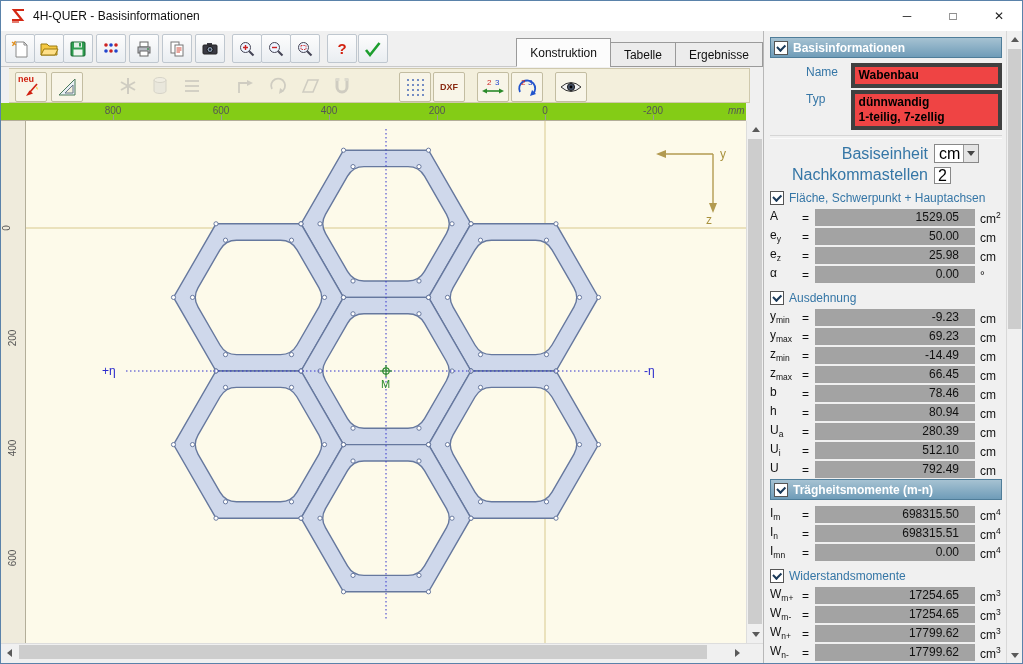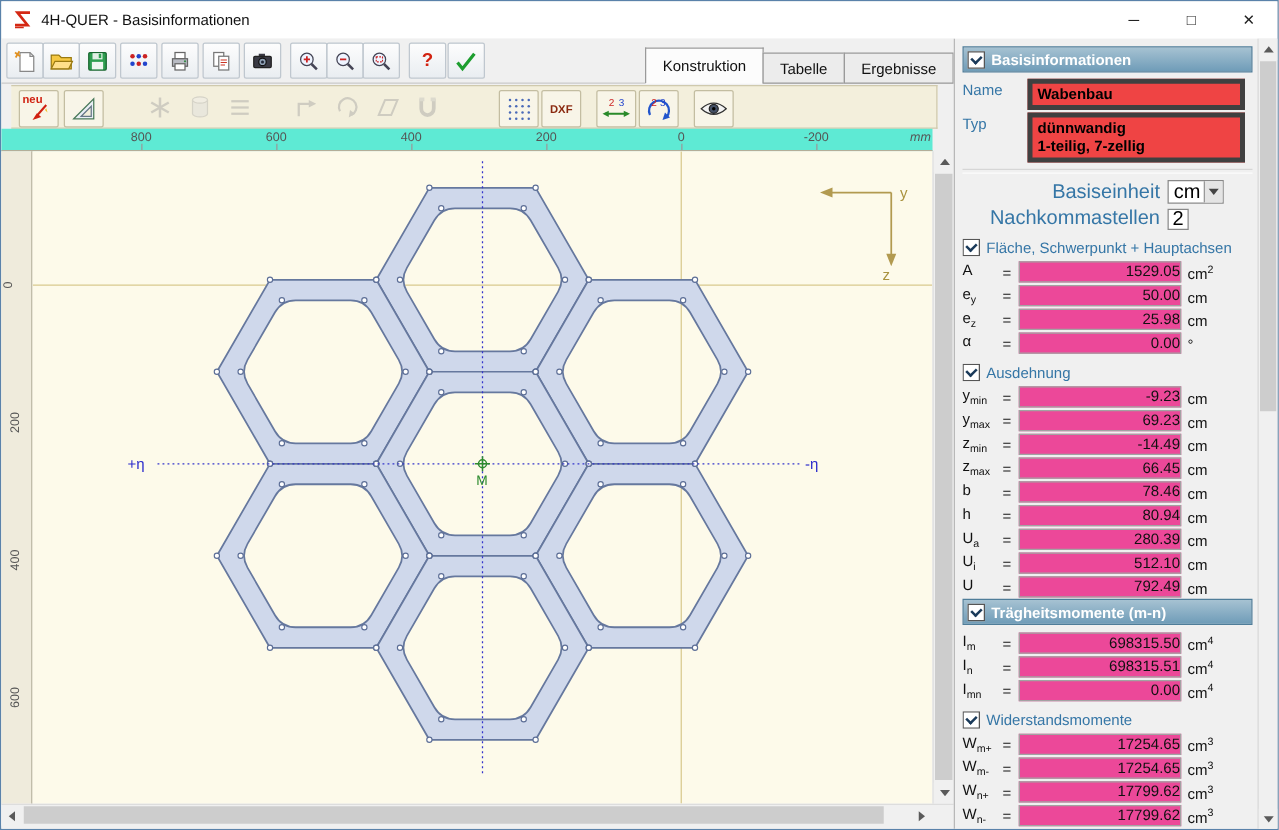--- a/index.html
+++ b/index.html
@@ -24,21 +24,21 @@
   .tab.active{height:29px;background:#fcfcfc;border-bottom-color:#fcfcfc;}
   
   .toolbar2{position:absolute;left:8px;top:37px;width:741px;height:35px;background:#f3efdc;
             border:1px solid #cfc9ad;border-left:none;box-sizing:border-box;}
   .tb2{position:absolute;top:3px;width:30px;height:28px;display:flex;align-items:center;justify-content:center;}
   .tb2-on{border:1px solid #c3bda1;border-radius:2px;background:#f8f5e8;}
   .tb2-off{opacity:.4;}
   .neu-label{position:absolute;left:2px;top:1px;font-size:9px;font-weight:bold;color:#d02010;}
   .dxf-label{font-size:9px;font-weight:bold;color:#8a2a10;letter-spacing:0;}
   
-  .ruler-top{position:absolute;left:0;top:72px;width:745px;height:18px;background:#5eead4;
+  .ruler-top{position:absolute;left:0;top:72px;width:745px;height:18px;background:#84cc16;
              border-bottom:1px solid #b3ae99;box-sizing:border-box;}
   .ruler-top span{position:absolute;top:2px;font-size:10px;color:#555;transform:translateX(-50%);}
   .ruler-top .unit{transform:none;font-style:italic;}
   .rtick{position:absolute;bottom:0;height:5px;border-left:1px solid #999;}
   .canvas-row{position:absolute;left:0;top:90px;width:762px;height:522px;}
   .ruler-left{position:absolute;left:0;top:0;width:25px;height:522px;background:#efebdc;border-right:1px solid #b3ae99;box-sizing:border-box;}
   .ruler-left span{position:absolute;left:3px;font-size:10px;color:#555;transform:translateY(-50%) rotate(-90deg);}
   
   .canvas{position:absolute;left:25px;top:0;width:720px;height:522px;background:#fdfaea;overflow:hidden;}
   .zero-line{stroke:#d8c98e;stroke-width:1;}
@@ -64,34 +64,34 @@
   
   .panel{position:absolute;left:762px;top:30px;width:259px;height:633px;background:#f0f0f0;border-left:1px solid #b8b8b8;box-sizing:border-box;}
   .panel-inner{position:absolute;left:0;top:0;right:16px;bottom:0;padding:6px 4px 0 6px;overflow:hidden;}
   .pscroll{position:absolute;right:0;top:0;width:16px;height:100%;background:#f0f0f0;border-left:1px solid #d8d8d8;box-sizing:border-box;}
   .pheader{height:19px;background:linear-gradient(#a6c2d2,#6f9cb8);border:1px solid #4f7d99;color:#fff;
            font-weight:bold;font-size:12px;display:flex;align-items:center;gap:5px;padding:0 3px;margin-bottom:5px;white-space:nowrap;overflow:hidden;}
   .cb{width:12px;height:12px;background:#fff;border:1px solid #555;position:relative;flex:none;box-sizing:content-box;}
   .cb::after{content:"";position:absolute;left:2px;top:2px;width:6px;height:3.5px;
              border-left:2px solid #1a3a5a;border-bottom:2px solid #1a3a5a;transform:rotate(-45deg);}
   .frow{display:flex;margin:2px 0;font-size:12px;align-items:flex-start;}
-  .flabel{width:52px;color:#3576a6;padding-top:2px;}
+  .flabel{width:52px;color:#3576a6;padding-top:2px;margin-left:36px;}
   .tfield{background:#ef4444;border:4px solid #404040;padding:1px 4px;width:158px;color:#000;min-height:14px;line-height:15px;font-weight:bold;}
   .sep{height:2px;border-top:1px solid #d6d6d6;border-bottom:1px solid #fbfbfb;margin:5px 0;}
   .urow{display:flex;align-items:flex-end;margin:3px 0;font-size:16px;color:#3576a6;}
   .ulabel{width:158px;text-align:right;margin-right:6px;}
   .combo{display:flex;border:1px solid #888;background:#fff;height:17px;align-items:center;}
   .combo-val{width:24px;padding-left:4px;color:#000;}
   .combo-btn{width:15px;height:100%;background:#e4e4e4;border-left:1px solid #999;display:flex;align-items:center;justify-content:center;box-sizing:border-box;}
   .sfield{width:15px;text-align:center;background:#fff;border:1px solid #888;color:#000;height:15px;line-height:15px;}
   .psection{display:flex;align-items:center;gap:5px;margin:7px 0 3px 0;color:#3576a6;font-size:12px;white-space:nowrap;overflow:hidden;}
   .vrow{display:flex;align-items:center;height:19px;font-size:12px;color:#111;}
   .sym{width:32px;}
   .eq{width:13px;}
-  .vfield{width:128px;background:#ec4899;border:1px solid #a2a2a2;text-align:right;padding:0 0;height:15px;line-height:15px;}
+  .vfield{width:128px;background:#a3a3a3;border:1px solid #a2a2a2;text-align:right;padding:0 15px;height:15px;line-height:15px;}
   .unit{padding-left:5px;}
   sub{font-size:8.5px;}
   sup{font-size:8.5px;}
 </style>
 </head>
 <body>
 
 <div class="window">
 
   <div class="titlebar">

